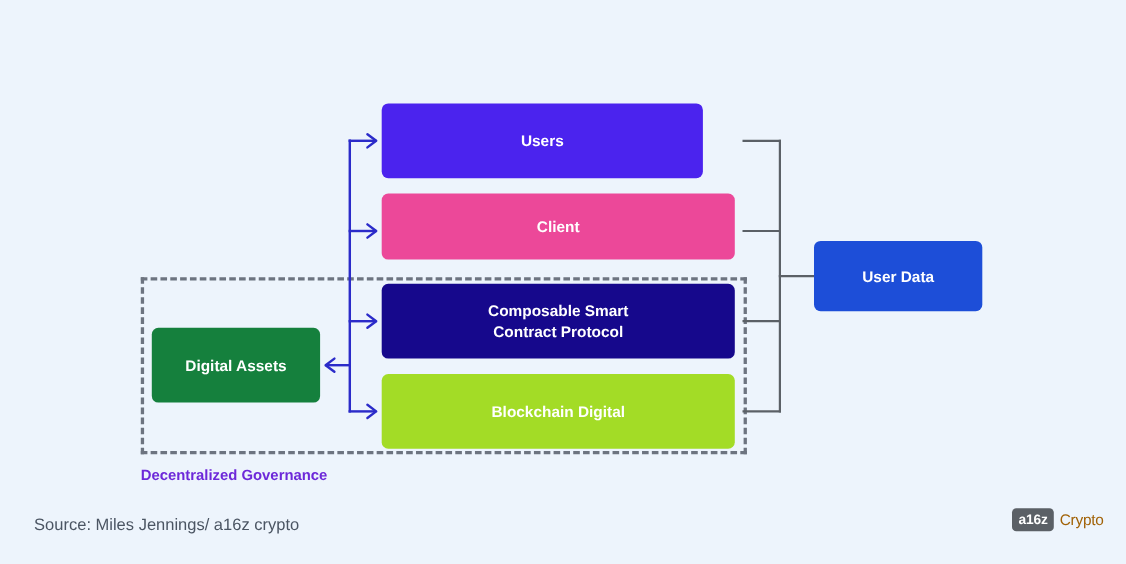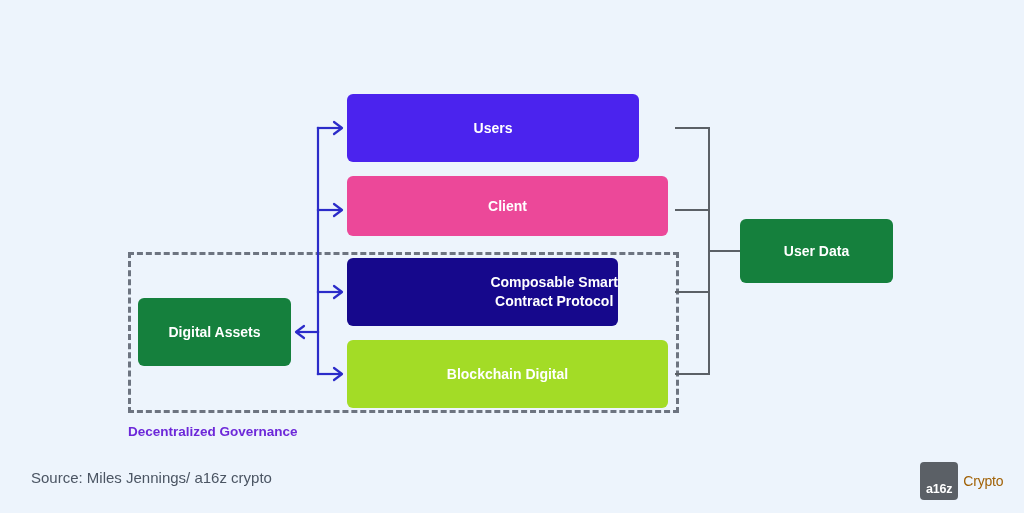--- a/index.html
+++ b/index.html
@@ -64,24 +64,24 @@
     color: #ffffff;
     font-size: 14px;
     font-weight: bold;
     line-height: 1.35;
     text-align: center;
     box-sizing: border-box;
   }
 
   .node-users   { left: 347px; top: 94px;  width: 292px; height: 68px;  background: #4b23ee; }
   .node-client  { left: 347px; top: 176px; width: 321px; height: 60px;  background: #ec4899; }
-  .node-protocol{ left: 347px; top: 258px; width: 271px; height: 68px;  background: #16088c; justify-content: flex-end; }
+  .node-protocol{ left: 347px; top: 258px; width: 321px; height: 68px;  background: #16088c; }
   .node-chain   { left: 347px; top: 340px; width: 321px; height: 68px;  background: #a3dc26; }
   .node-assets  { left: 138px; top: 298px; width: 153px; height: 68px;  background: #15803d; }
-  .node-userdata{ left: 740px; top: 219px; width: 153px; height: 64px;  background: #15803d; }
+  .node-userdata{ left: 740px; top: 219px; width: 153px; height: 64px;  background: #1d4ed8; }
 
   
   #wires {
     position: absolute;
     left: 0;
     top: 0;
     width: 1024px;
     height: 513px;
     pointer-events: none;
   }
@@ -101,21 +101,21 @@
     top: 462px;
     display: flex;
     align-items: center;
     gap: 5px;
   }
   .logo-mark {
     background: #5b6066;
     color: #ffffff;
     font-size: 12.5px;
     font-weight: bold;
-    padding: 21px 6px 4px 6px;
+    padding: 4px 6px 4px 6px;
     border-radius: 4px;
     line-height: 1;
     letter-spacing: -0.2px;
   }
   .logo-word {
     color: #a16207;
     font-size: 14px;
     line-height: 1;
     letter-spacing: -0.2px;
   }

